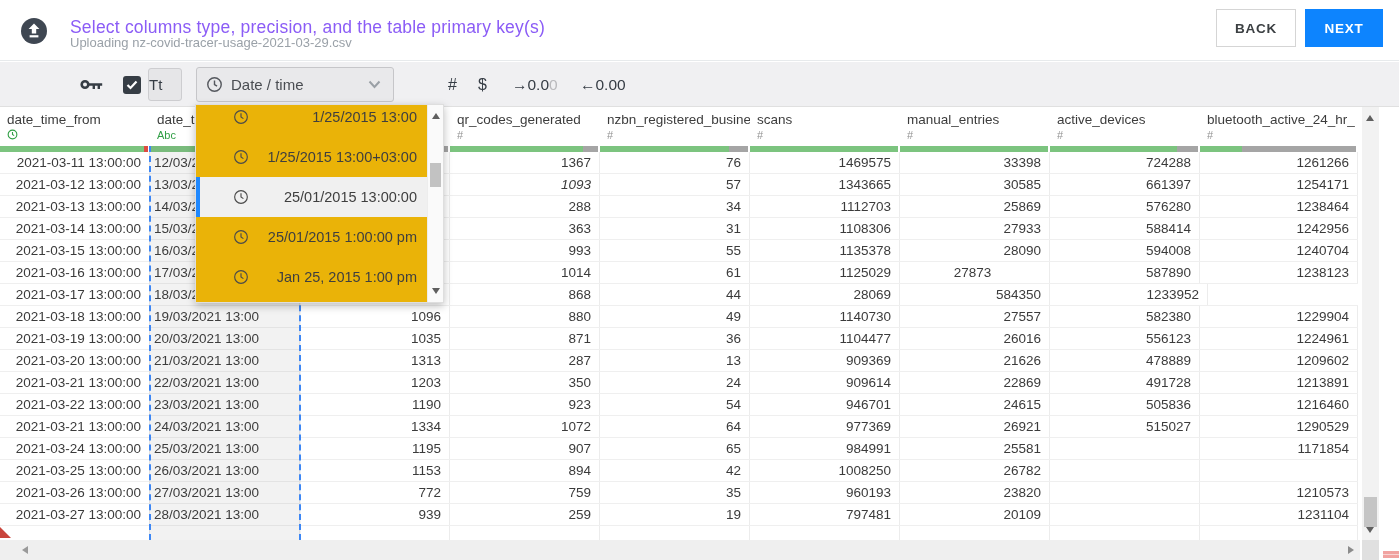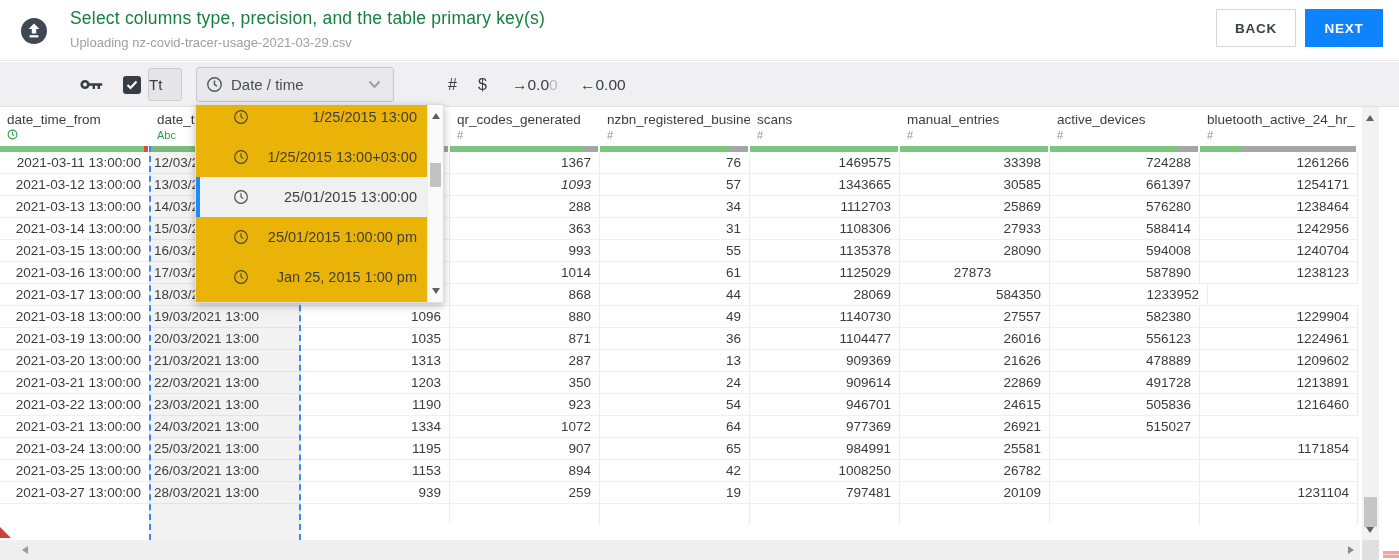--- a/index.html
+++ b/index.html
@@ -3,21 +3,21 @@
 <meta charset="utf-8">
 <style>
   * { box-sizing: border-box; margin: 0; padding: 0; }
   html,body { width:1399px; height:560px; }
   body { font-family: "Liberation Sans","DejaVu Sans",sans-serif; background:#fff; overflow:hidden; }
   #stage { position:relative; width:1399px; height:560px; background:#fff; }
 
   
   .app-header { position:absolute; left:0; top:0; width:1399px; height:61px; background:#fff; border-bottom:1px solid #e7eaec; }
   .upload-badge { position:absolute; left:21px; top:18px; width:26px; height:26px; }
-  .page-title { position:absolute; left:70px; top:8px; font-size:17.5px; color:#15803d; letter-spacing:.2px; }
+  .page-title { position:absolute; left:70px; top:17px; font-size:17.5px; color:#8b5cf6; letter-spacing:.2px; }
   .page-subtitle { position:absolute; left:70px; top:35px; font-size:13px; color:#9aa1a8; }
   .btn { position:absolute; top:9px; height:38px; border-radius:0; font-size:13.5px; font-weight:bold; letter-spacing:.8px; text-align:center; line-height:38px; cursor:pointer; }
   .btn-back { left:1216px; width:80px; background:#fff; border:1px solid #d5d5d5; color:#3c4043; }
   .btn-next { left:1305px; width:78px; background:#0d84fe; border:1px solid #0d84fe; color:#fff; }
 
   
   .toolbar { position:absolute; left:0; top:62px; width:1399px; height:45px; background:#f0f0f2; border-bottom:1px solid #e0e0e0; }
   .tb-item { position:absolute; top:0; height:45px; display:flex; align-items:center; color:#363d45; }
   .tb-key { left:80px; }
   .tb-check { left:123px; width:18px; height:18px; top:14px; background:#363d45; border-radius:3px; display:flex; align-items:center; justify-content:center; }
@@ -342,20 +342,21 @@
         </div>
         <div class="grid-row">
           <div class="grid-cell" style="width: 150px;">2021-03-21 13:00:00</div>
           <div class="grid-cell left" style="width: 150px;">24/03/2021 13:00</div>
           <div class="grid-cell" style="width: 150px;">1334</div>
           <div class="grid-cell" style="width: 150px;">1072</div>
           <div class="grid-cell" style="width: 150px;">64</div>
           <div class="grid-cell" style="width: 150px;">977369</div>
           <div class="grid-cell" style="width: 150px;">26921</div>
           <div class="grid-cell" style="width: 150px;">515027</div>
+          <div class="grid-cell" style="width: 158px;">1290529</div>
         </div>
         <div class="grid-row">
           <div class="grid-cell" style="width: 150px;">2021-03-24 13:00:00</div>
           <div class="grid-cell left" style="width: 150px;">25/03/2021 13:00</div>
           <div class="grid-cell" style="width: 150px;">1195</div>
           <div class="grid-cell" style="width: 150px;">907</div>
           <div class="grid-cell" style="width: 150px;">65</div>
           <div class="grid-cell" style="width: 150px;">984991</div>
           <div class="grid-cell" style="width: 150px;">25581</div>
           <div class="grid-cell" style="width: 150px;"></div>
@@ -366,20 +367,31 @@
           <div class="grid-cell left" style="width: 150px;">26/03/2021 13:00</div>
           <div class="grid-cell" style="width: 150px;">1153</div>
           <div class="grid-cell" style="width: 150px;">894</div>
           <div class="grid-cell" style="width: 150px;">42</div>
           <div class="grid-cell" style="width: 150px;">1008250</div>
           <div class="grid-cell" style="width: 150px;">26782</div>
           <div class="grid-cell" style="width: 150px;"></div>
           <div class="grid-cell" style="width: 158px;"></div>
         </div>
         <div class="grid-row">
+          <div class="grid-cell" style="width: 150px;">2021-03-26 13:00:00</div>
+          <div class="grid-cell left" style="width: 150px;">27/03/2021 13:00</div>
+          <div class="grid-cell" style="width: 150px;">772</div>
+          <div class="grid-cell" style="width: 150px;">759</div>
+          <div class="grid-cell" style="width: 150px;">35</div>
+          <div class="grid-cell" style="width: 150px;">960193</div>
+          <div class="grid-cell" style="width: 150px;">23820</div>
+          <div class="grid-cell" style="width: 150px;"></div>
+          <div class="grid-cell" style="width: 158px;">1210573</div>
+        </div>
+        <div class="grid-row">
           <div class="grid-cell" style="width: 150px;">2021-03-27 13:00:00</div>
           <div class="grid-cell left" style="width: 150px;">28/03/2021 13:00</div>
           <div class="grid-cell" style="width: 150px;">939</div>
           <div class="grid-cell" style="width: 150px;">259</div>
           <div class="grid-cell" style="width: 150px;">19</div>
           <div class="grid-cell" style="width: 150px;">797481</div>
           <div class="grid-cell" style="width: 150px;">20109</div>
           <div class="grid-cell" style="width: 150px;"></div>
           <div class="grid-cell" style="width: 158px;">1231104</div>
         </div>

